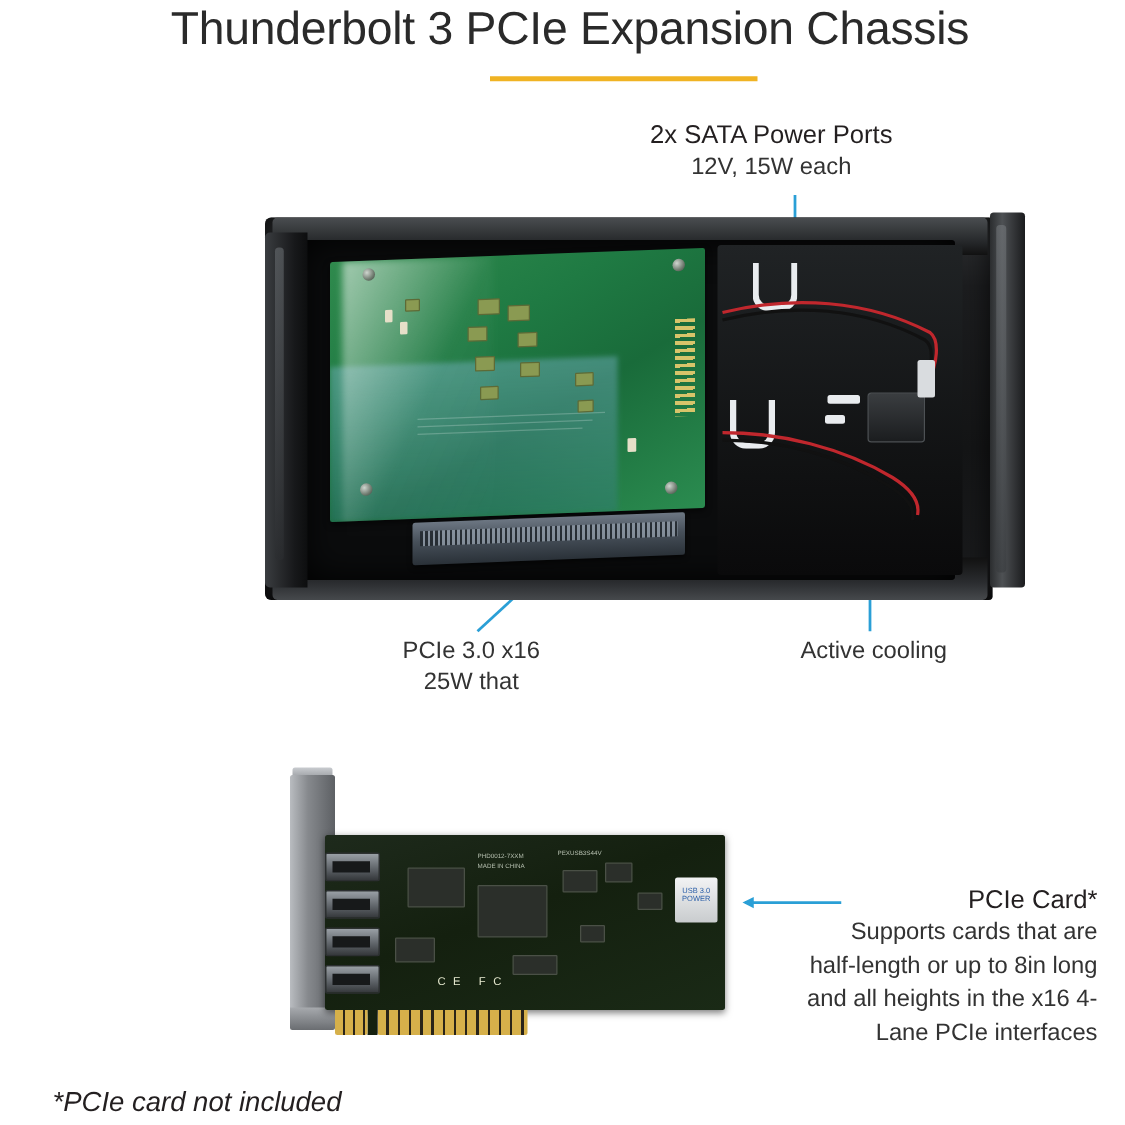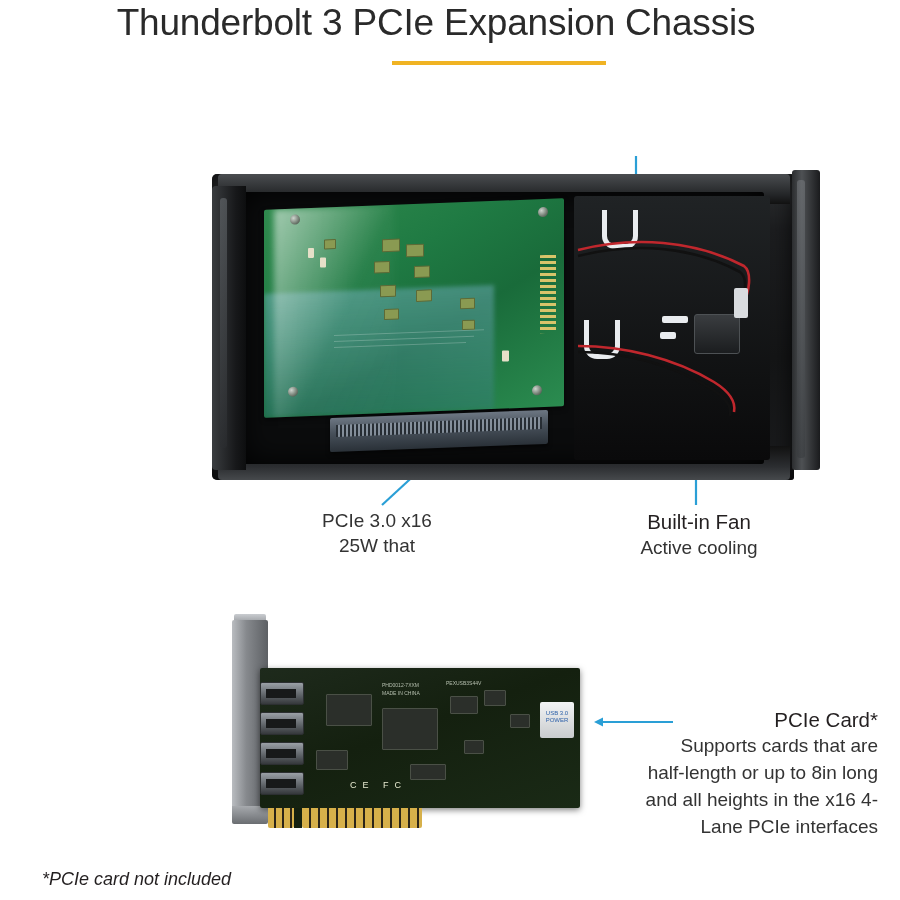--- a/index.html
+++ b/index.html
@@ -24,20 +24,21 @@
   .title {
     position: absolute;
     top: 2px;
     left: 0;
     width: 872px;
     text-align: center;
     font-size: 37px;
     font-weight: 400;
     letter-spacing: -0.2px;
     color: #2a2a2a;
+    padding-left: 20px;
   }
   .title-rule {
     position: absolute;
     top: 61px;
     left: 392px;
     width: 214px;
     height: 4px;
     background: #f0b323;
   }
 
@@ -69,21 +70,21 @@
   #callout-sata { top: 94px; left: 477px; width: 280px; }
   #callout-slots { top: 508px; left: 182px; width: 390px; }
   #callout-fan { top: 508px; left: 586px; width: 226px; }
   #callout-card { top: 706px; left: 632px; width: 246px; }
   #callout-card .sub { line-height: 1.42; margin-left: 11px; }
 
   .footnote {
     position: absolute;
     top: 869px;
     left: 42px;
-    font-size: 18px;
+    font-size: 22px;
     color: #231f20;
     font-style: italic;
   }
 
   
   .leaders {
     position: absolute;
     inset: 0;
     pointer-events: none;
   }
@@ -536,28 +537,31 @@
     <div class="port-white">
       <div class="lab">USB 3.0 POWER</div>
     </div>
 
     <div class="logos">CE FC</div>
     <div class="notch"></div>
     <div class="fingers2"></div>
     <div class="fingers"></div>
   </div>
 
+  <div class="callout" id="callout-sata">
+    <div class="hd">2x SATA Power Ports</div>
+    <div class="sub">12V, 15W each</div>
+  </div>
 
   <div class="callout" id="callout-slots">
     <div class="sub">PCIe 3.0 x16</div>
     <div class="sub">25W that</div>
   </div>
 
   <div class="callout" id="callout-fan">
-    <div class="hd">Built-in Fan</div>
     <div class="sub">Active cooling</div>
   </div>
 
   <div class="callout left-align" id="callout-card">
     <div class="hd">PCIe Card*</div>
     <div class="sub">Supports cards that are half-length or up to 8in long and all heights in the x16 4-Lane PCIe interfaces</div>
   </div>
 
   <div class="footnote">*PCIe card not included</div>
 

